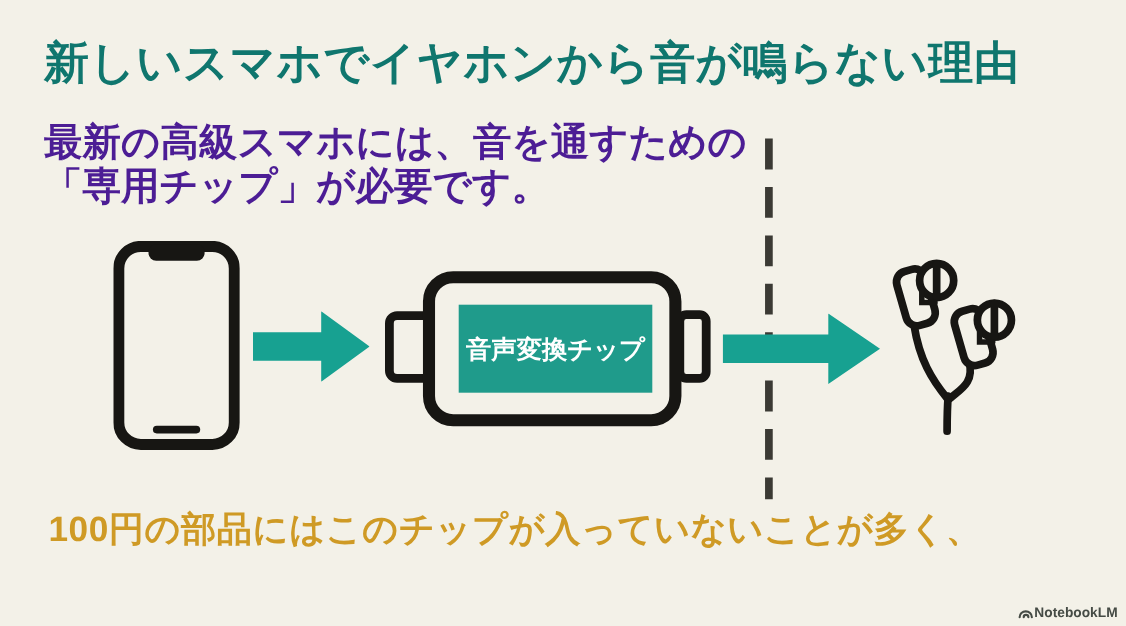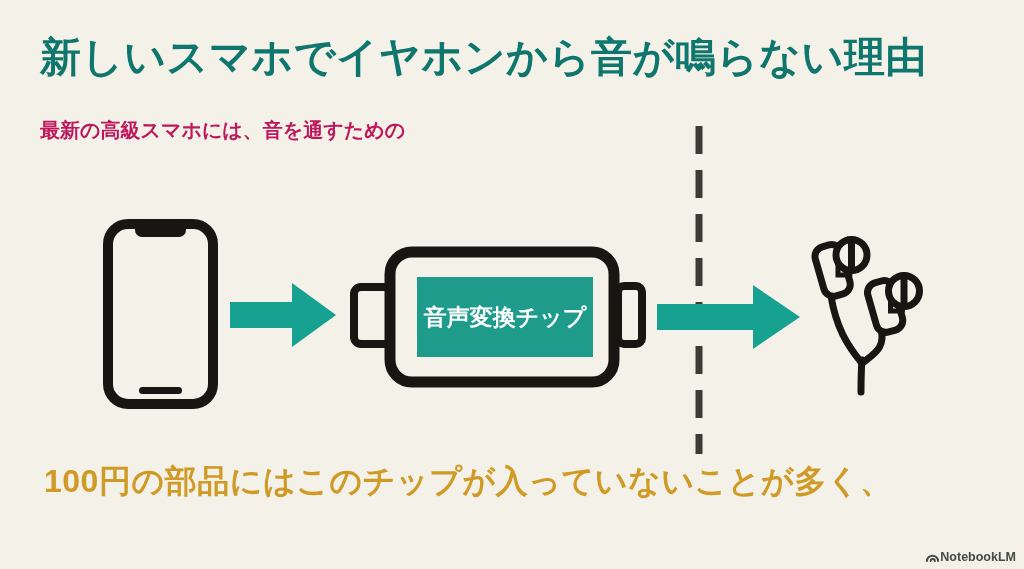--- a/index.html
+++ b/index.html
@@ -10,22 +10,22 @@
     color:#1d1c18;
   }
   .abs{position:absolute;}
   #page-title{
     left:40px;top:30px;
     font-size:41px;font-weight:800;letter-spacing:.5px;
     color:#0f766e;white-space:nowrap;
   }
   #description{
     left:40px;top:110px;
-    font-size:20px;font-weight:700;line-height:40px;
-    color:#be185d;white-space:nowrap;
+    font-size:35px;font-weight:700;line-height:40px;
+    color:#4c1d95;white-space:nowrap;
   }
   #warning-text{
     left:44px;top:456px;
     font-size:32px;font-weight:800;line-height:50px;letter-spacing:.5px;
     color:#cf9a25;white-space:nowrap;
   }
   #phone-icon{left:103px;top:219px;}
   #arrow-1{left:230px;top:283px;}
   #adapter-icon{left:348px;top:240px;}
   #arrow-2{left:657px;top:285px;}
@@ -42,20 +42,21 @@
     font-weight:700;
   }
 </style>
 </head>
 <body>
 
 <div class="abs" id="page-title">新しいスマホでイヤホンから音が鳴らない理由</div>
 
 <div class="abs" id="description">
   <div>最新の高級スマホには、音を通すための</div>
+  <div>「専用チップ」が必要です。</div>
 </div>
 
 <svg class="abs" id="dashed-divider" width="8" height="330" viewBox="0 0 8 330">
   <line x1="4" y1="2" x2="4" y2="330" stroke="#3b3a34" stroke-width="7" stroke-dasharray="28 16"></line>
 </svg>
 
 <svg class="abs" id="phone-icon" width="115" height="190" viewBox="0 0 115 190">
   <rect x="5" y="5" width="105" height="180" rx="20" fill="#f3f1e8" stroke="#171613" stroke-width="10"></rect>
   <rect x="32" y="3" width="51" height="15" rx="7" fill="#171613"></rect>
   <rect x="36" y="168" width="43" height="7" rx="3.5" fill="#171613"></rect>

